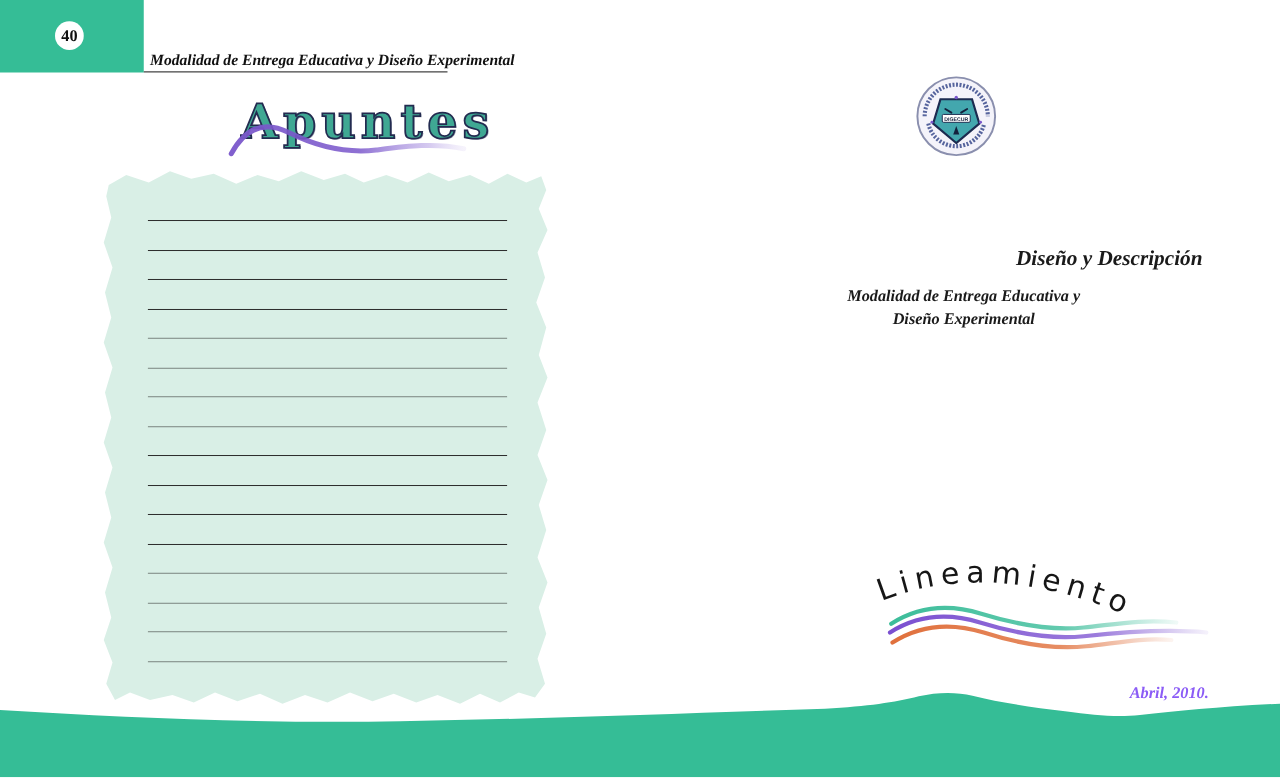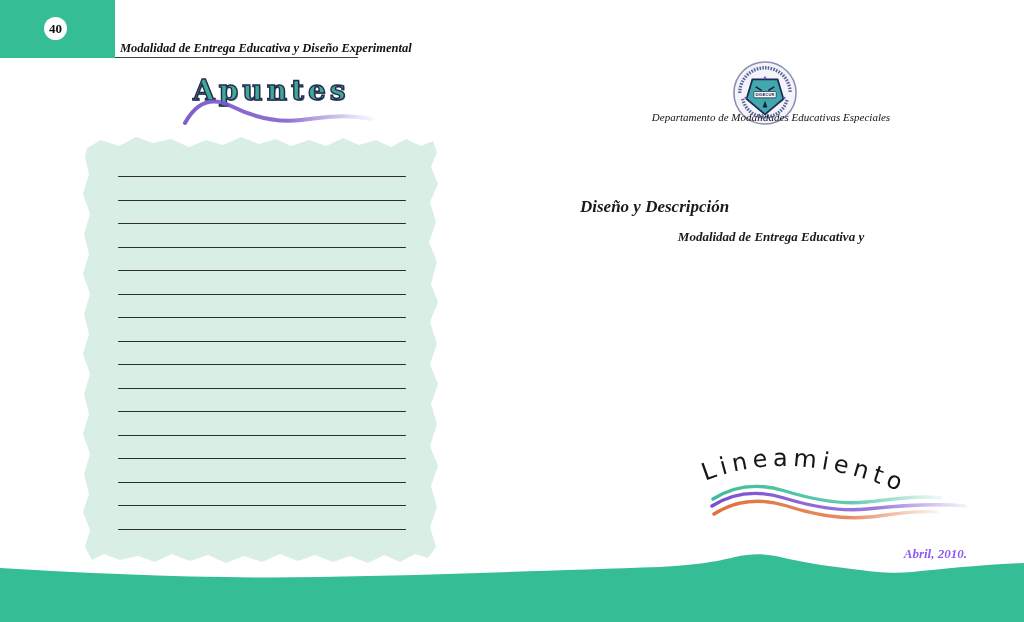--- a/index.html
+++ b/index.html
@@ -32,42 +32,42 @@
     left:120px;top:41px;width:420px;
     font-style:italic;font-weight:bold;font-size:12.5px;color:#111;
     white-space:nowrap;
   }
   #header-rule{left:115px;top:57px;width:243px;height:1px;background:#444;}
 
   
   #apuntes-title{
     left:193px;top:74px;
     font-family:"DejaVu Serif","Liberation Serif",serif;
-    font-weight:bold;font-size:28px;letter-spacing:4px;
+    font-weight:bold;font-size:38px;letter-spacing:4px;
     color:var(--apuntes-fill);
     -webkit-text-stroke:1.4px var(--apuntes-outline);
     text-shadow:1px 1px 0 rgba(20,30,70,.45);
     white-space:nowrap;
   }
   #apuntes-swash{left:175px;top:92px;}
   #notes-panel-svg{left:76px;top:130px;}
   #note-lines{left:118px;top:170px;width:288px;height:372px;}
   .note-line{
     position:absolute;left:0;width:288px;height:0;
     border-top:1.6px solid var(--rule);border-radius:1px;
   }
 
   
   #seal{left:731px;top:57px;}
   #ministry-block{
     left:580px;top:111px;width:382px;text-align:center;
     font-style:italic;font-size:11px;line-height:13px;color:#111;
   }
   #title-subtitle{
-    left:580px;top:197px;width:382px;text-align:left;
+    left:580px;top:197px;width:382px;text-align:right;
     font-style:italic;font-weight:bold;font-size:17px;color:var(--ink);
   }
   #title-main{
     left:580px;top:228px;width:382px;text-align:center;
     font-style:italic;font-weight:bold;font-size:13px;line-height:17.5px;color:var(--ink);
   }
   #title-secondary{
     left:580px;top:315px;width:382px;text-align:center;
     font-style:italic;font-weight:bold;font-size:17.5px;color:var(--ink);
   }
@@ -148,26 +148,26 @@
     <circle cx="35" cy="21.5" r="1.4" fill="#7a57cb"></circle>
     <circle cx="15" cy="42" r="1.2" fill="#7a57cb"></circle>
     <circle cx="55" cy="42" r="1.2" fill="#7a57cb"></circle>
     <path d="M26,31 l5,3 M44,31 l-5,3" stroke="#14213d" stroke-width="1.6" stroke-linecap="round"></path>
     <rect x="23.5" y="35.5" width="23" height="6.5" rx="1" fill="#ffffff" stroke="#1c2b50" stroke-width="0.8"></rect>
     <text x="35" y="40.6" text-anchor="middle" font-size="4.3" font-weight="bold" font-family="Liberation Sans, sans-serif" fill="#14213d">DIGECUR</text>
     <path d="M35,45 l-2.5,7 h5 Z" fill="#14213d"></path>
   </svg>
 
   <div id="ministry-block" class="abs">
-    <div>Departamento de Modalidades Educativas Especiales</div>
   </div>
 
   <div id="title-subtitle" class="abs">Diseño y Descripción</div>
   <div id="title-main" class="abs">
     <div>Modalidad de Entrega Educativa y</div>
+    <div>Diseño Experimental</div>
   </div>
 
   <svg id="lineamientos-art" class="abs" width="300" height="100" viewBox="0 0 300 100">
     <defs>
       <path id="arcPath" d="M 12,38 Q 100,2 215,52" fill="none"></path>
       <linearGradient id="wtGrad" x1="0" y1="0" x2="1" y2="0">
         <stop offset="0" stop-color="var(--wave-teal)"></stop>
         <stop offset="0.6" stop-color="var(--wave-teal)" stop-opacity="0.8"></stop>
         <stop offset="1" stop-color="var(--wave-teal)" stop-opacity="0.08"></stop>
       </linearGradient>

